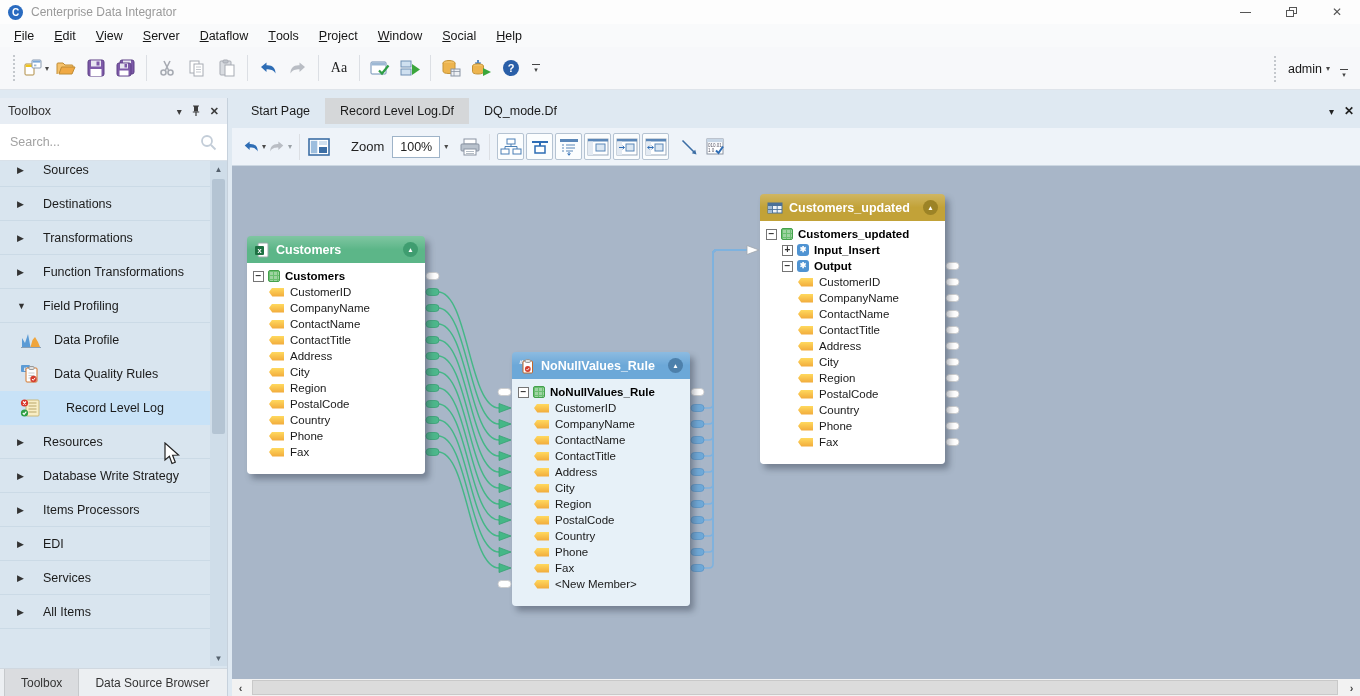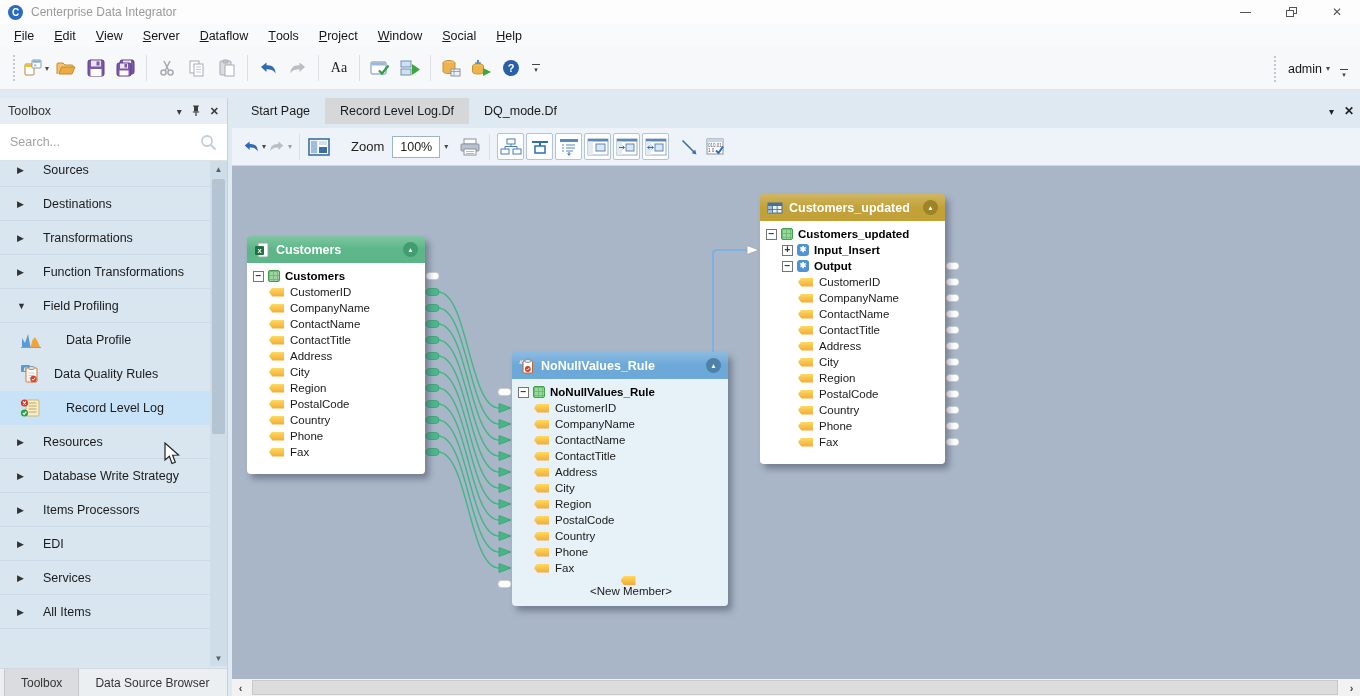--- a/index.html
+++ b/index.html
@@ -313,21 +313,21 @@
             <span>Field Profiling</span>
           </div>
           <div class="tb-row tool">
             <span class="ticon">
               <svg width="22" height="18" viewBox="0 0 22 18">
                 <path d="M2 16 L2 7 L5 12 L8 3 L10.5 16 Z" fill="#5b9bd5"></path>
                 <path d="M10.5 16 L12.5 9 L15 6 L18 11 L20 16 Z" fill="#f0a53c"></path>
                 <path d="M1 16.5 H21" stroke="#8aa0b5" stroke-width="1"></path>
               </svg>
             </span>
-            <span style="margin-left:18px;">Data Profile</span>
+            <span style="margin-left:6px;">Data Profile</span>
           </div>
           <div class="tb-row tool">
             <span class="ticon">
               <svg width="22" height="20" viewBox="0 0 22 20">
                 <rect x="1" y="1" width="9" height="7" rx="1" fill="#5b9bd5"></rect>
                 <text x="5.5" y="6.6" font-size="5.5" fill="#fff" text-anchor="middle" font-style="italic" font-weight="bold">if</text>
                 <rect x="6" y="4" width="11" height="14" rx="1" fill="#fdfdfd" stroke="#d4762a"></rect>
                 <rect x="9" y="2.5" width="5" height="3" rx="1" fill="#e0e0e0" stroke="#999"></rect>
                 <path d="M8.5 9 H14.5 M8.5 11.5 H14.5 M8.5 14 H12" stroke="#bbb" stroke-width="0.8"></path>
                 <circle cx="13.5" cy="15" r="3.2" fill="#d43f2f"></circle>
@@ -626,21 +626,21 @@
           <div class="trow" style="padding-left: 22px;">
             <span class="field-tag"></span>
             <span>Phone</span>
           </div>
           <div class="trow" style="padding-left: 22px;">
             <span class="field-tag"></span>
             <span>Fax</span>
           </div>
         </div>
       </div>
-      <div class="node" style="left: 280px; top: 186px; width: 216px;">
+      <div class="node" style="left: 280px; top: 186px; width: 178px;">
         <div class="node-header" style="background: linear-gradient(rgba(255, 255, 255, 0.22), rgba(255, 255, 255, 0) 50%), rgb(108, 168, 216);">
           <span class="node-hicon">
             <svg width="16" height="16" viewBox="0 0 16 16">
               <text x="0.5" y="5.5" font-size="5.5" fill="#fff" font-style="italic" font-weight="bold">if</text>
               <rect x="4" y="3" width="9.5" height="12" rx="1" fill="#fff" stroke="#c0662b"></rect>
               <rect x="6.3" y="1.5" width="5" height="3" rx="1" fill="#e4e4e4" stroke="#999"></rect>
               <circle cx="8.8" cy="11" r="2.9" fill="#d43f2f"></circle>
               <path d="M7.5 11 L8.5 12.1 L10.2 9.9" stroke="#fff" stroke-width="0.9" fill="none"></path>
             </svg>
           </span>
@@ -690,21 +690,21 @@
             <span>Country</span>
           </div>
           <div class="trow" style="padding-left: 22px;">
             <span class="field-tag"></span>
             <span>Phone</span>
           </div>
           <div class="trow" style="padding-left: 22px;">
             <span class="field-tag"></span>
             <span>Fax</span>
           </div>
-          <div class="trow" style="padding-left: 22px; flex-direction: column;">
+          <div class="trow" style="padding-left: 22px;">
             <span class="field-tag"></span>
             <span>&lt;New Member&gt;</span>
           </div>
         </div>
       </div>
       <div class="node" style="left: 528px; top: 28px; width: 185px;">
         <div class="node-header" style="background: linear-gradient(rgba(255, 255, 255, 0.22), rgba(255, 255, 255, 0) 50%), rgb(194, 162, 56);">
           <span class="node-hicon">
             <svg width="16" height="16" viewBox="0 0 16 16">
               <rect x="1" y="3" width="14" height="10" fill="#eef3f8" stroke="#4a7098"></rect>

